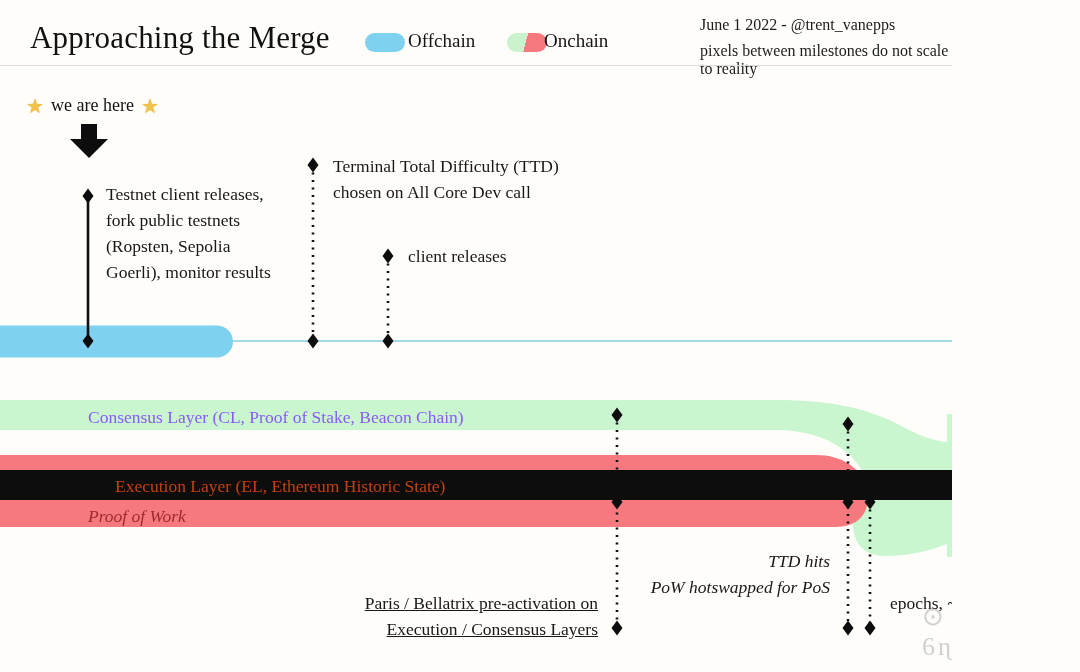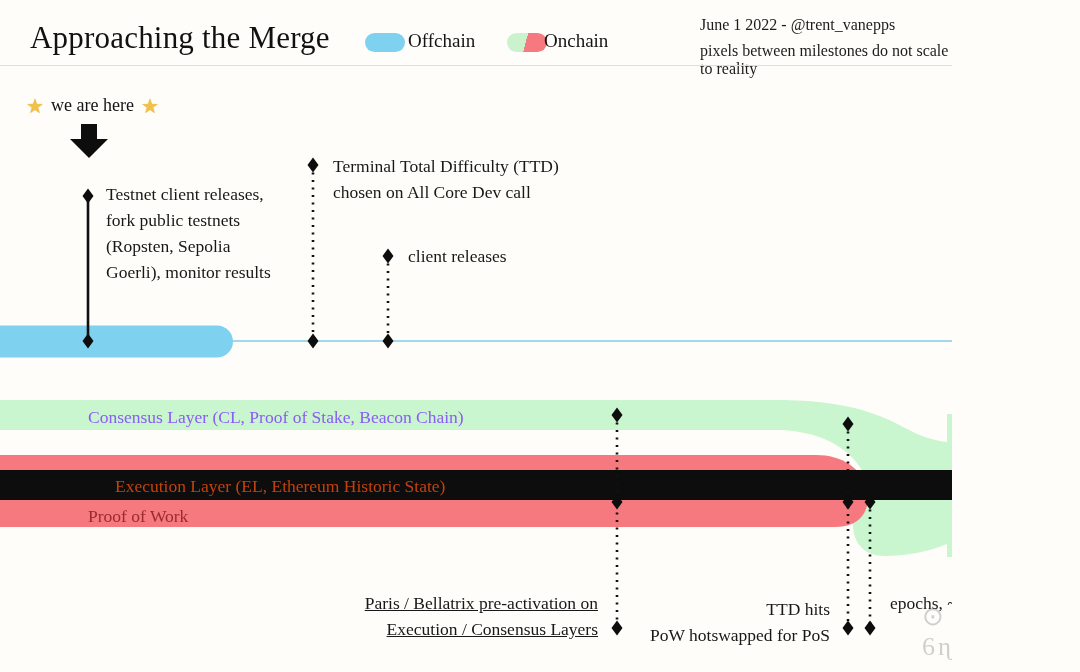--- a/index.html
+++ b/index.html
@@ -21,24 +21,24 @@
   #divider{left:0;top:65px;width:1080px;height:1px;background:#ddd;}
   #we-are-here{left:26px;top:95px;font-size:18px;display:flex;align-items:center;gap:7px;}
   .star{color:#f0c24b;font-size:20px;line-height:20px;text-shadow:0 0 1px #d8a93a;}
   .mtext{font-size:17.5px;line-height:26px;color:#181818;}
   .mline{display:block;}
   #m-testnet{left:106px;top:181px;}
   #m-ttd{left:333px;top:153px;}
   #m-bellatrix{left:408px;top:243px;}
   #consensus-label{left:88px;top:404px;color:#8b5cf6;}
   #execution-label{left:104px;top:473px;color:#c2410c;margin-left:11px;}
-  #pow-label{left:88px;top:503px;color:#9c2b2b;}
+  #pow-label{left:88px;top:503px;color:#9c2b2b;font-style:italic;}
   .ralign{text-align:right;}
   #m-preactivation{left:340px;top:590px;width:258px;text-decoration:underline;}
-  #m-ttdhits{left:600px;top:596px;width:230px;}
+  #m-ttdhits{left:600px;top:548px;width:230px;font-style:italic;}
   #m-finality{left:890px;top:590px;width:175px;}
   #watermark{left:922px;top:601px;font-size:26px;color:#737373;opacity:.33;letter-spacing:3px;}
   svg{display:block;}
 </style>
 </head>
 <body>
 
 <div id="canvas">
 
   <svg class="abs" style="left:0;top:0;" width="1080" height="672" viewBox="0 0 1080 672">

